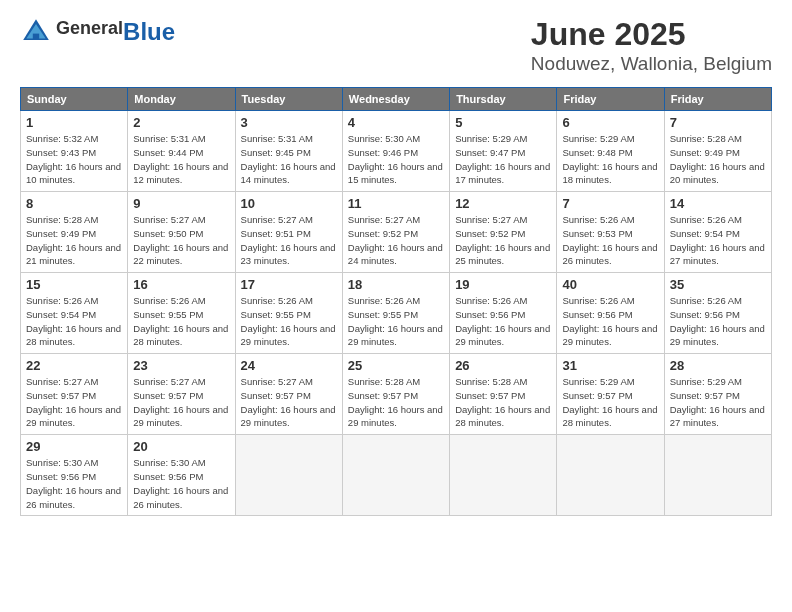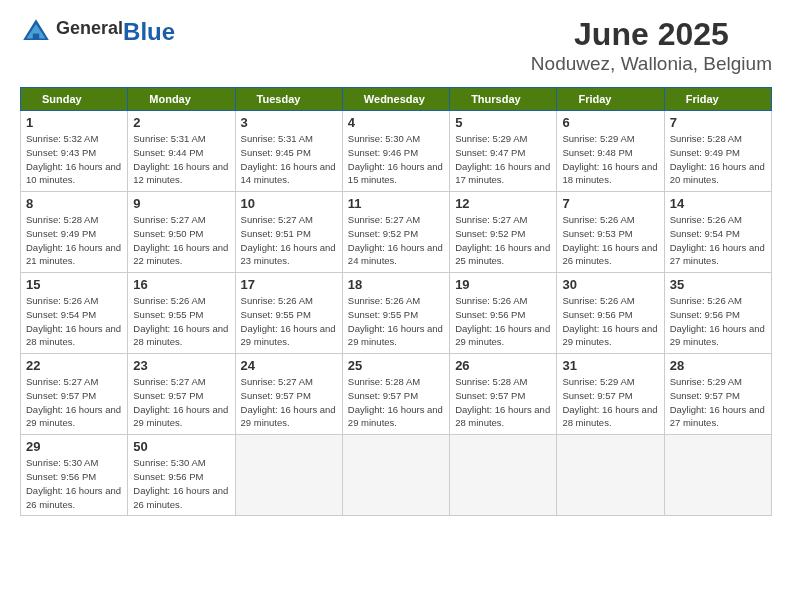--- a/index.html
+++ b/index.html
@@ -38,41 +38,41 @@
       font-size: 24px;
       font-weight: bold;
       color: #1a5fa8;
     }
     .logo-icon {
       width: 32px;
       height: 32px;
       margin-right: 4px;
     }
     .title-section {
-      text-align: center;
+      text-align: left;
     }
     .month-title {
       font-size: 32px;
       font-weight: bold;
       color: #333;
     }
     .location {
       font-size: 19px;
       color: #555;
     }
     .calendar {
       width: 100%;
       border-collapse: collapse;
       font-size: 9.5px;
     }
     .calendar th {
-      background-color: #4d7c0f;
+      background-color: #737373;
       color: #fff;
       text-align: left;
-      padding: 5px 21px;
+      padding: 5px 6px;
       font-size: 11px;
       font-weight: bold;
       border: 1px solid #1a5fa8;
     }
     .calendar td {
       border: 1px solid #ccc;
       vertical-align: top;
       padding: 4px 5px;
       width: calc(100% / 7);
       height: 78px;
@@ -206,21 +206,21 @@
           </td>
           <td>
             <span class="day-num">18</span>
             <div class="day-info">Sunrise: 5:26 AM<br>Sunset: 9:55 PM<br>Daylight: 16 hours and 29 minutes.</div>
           </td>
           <td>
             <span class="day-num">19</span>
             <div class="day-info">Sunrise: 5:26 AM<br>Sunset: 9:56 PM<br>Daylight: 16 hours and 29 minutes.</div>
           </td>
           <td>
-            <span class="day-num">30</span>
+            <span class="day-num">40</span>
             <div class="day-info">Sunrise: 5:26 AM<br>Sunset: 9:56 PM<br>Daylight: 16 hours and 29 minutes.</div>
           </td>
           <td>
             <span class="day-num">35</span>
             <div class="day-info">Sunrise: 5:26 AM<br>Sunset: 9:56 PM<br>Daylight: 16 hours and 29 minutes.</div>
           </td>
         </tr>
         <tr>
           <td>
             <span class="day-num">22</span>
@@ -250,21 +250,21 @@
             <span class="day-num">28</span>
             <div class="day-info">Sunrise: 5:29 AM<br>Sunset: 9:57 PM<br>Daylight: 16 hours and 27 minutes.</div>
           </td>
         </tr>
         <tr class="row-last">
           <td>
             <span class="day-num">29</span>
             <div class="day-info">Sunrise: 5:30 AM<br>Sunset: 9:56 PM<br>Daylight: 16 hours and 26 minutes.</div>
           </td>
           <td>
-            <span class="day-num">50</span>
+            <span class="day-num">20</span>
             <div class="day-info">Sunrise: 5:30 AM<br>Sunset: 9:56 PM<br>Daylight: 16 hours and 26 minutes.</div>
           </td>
           <td class="empty"></td>
           <td class="empty"></td>
           <td class="empty"></td>
           <td class="empty"></td>
           <td class="empty"></td>
         </tr>
       </tbody>
   </table>

